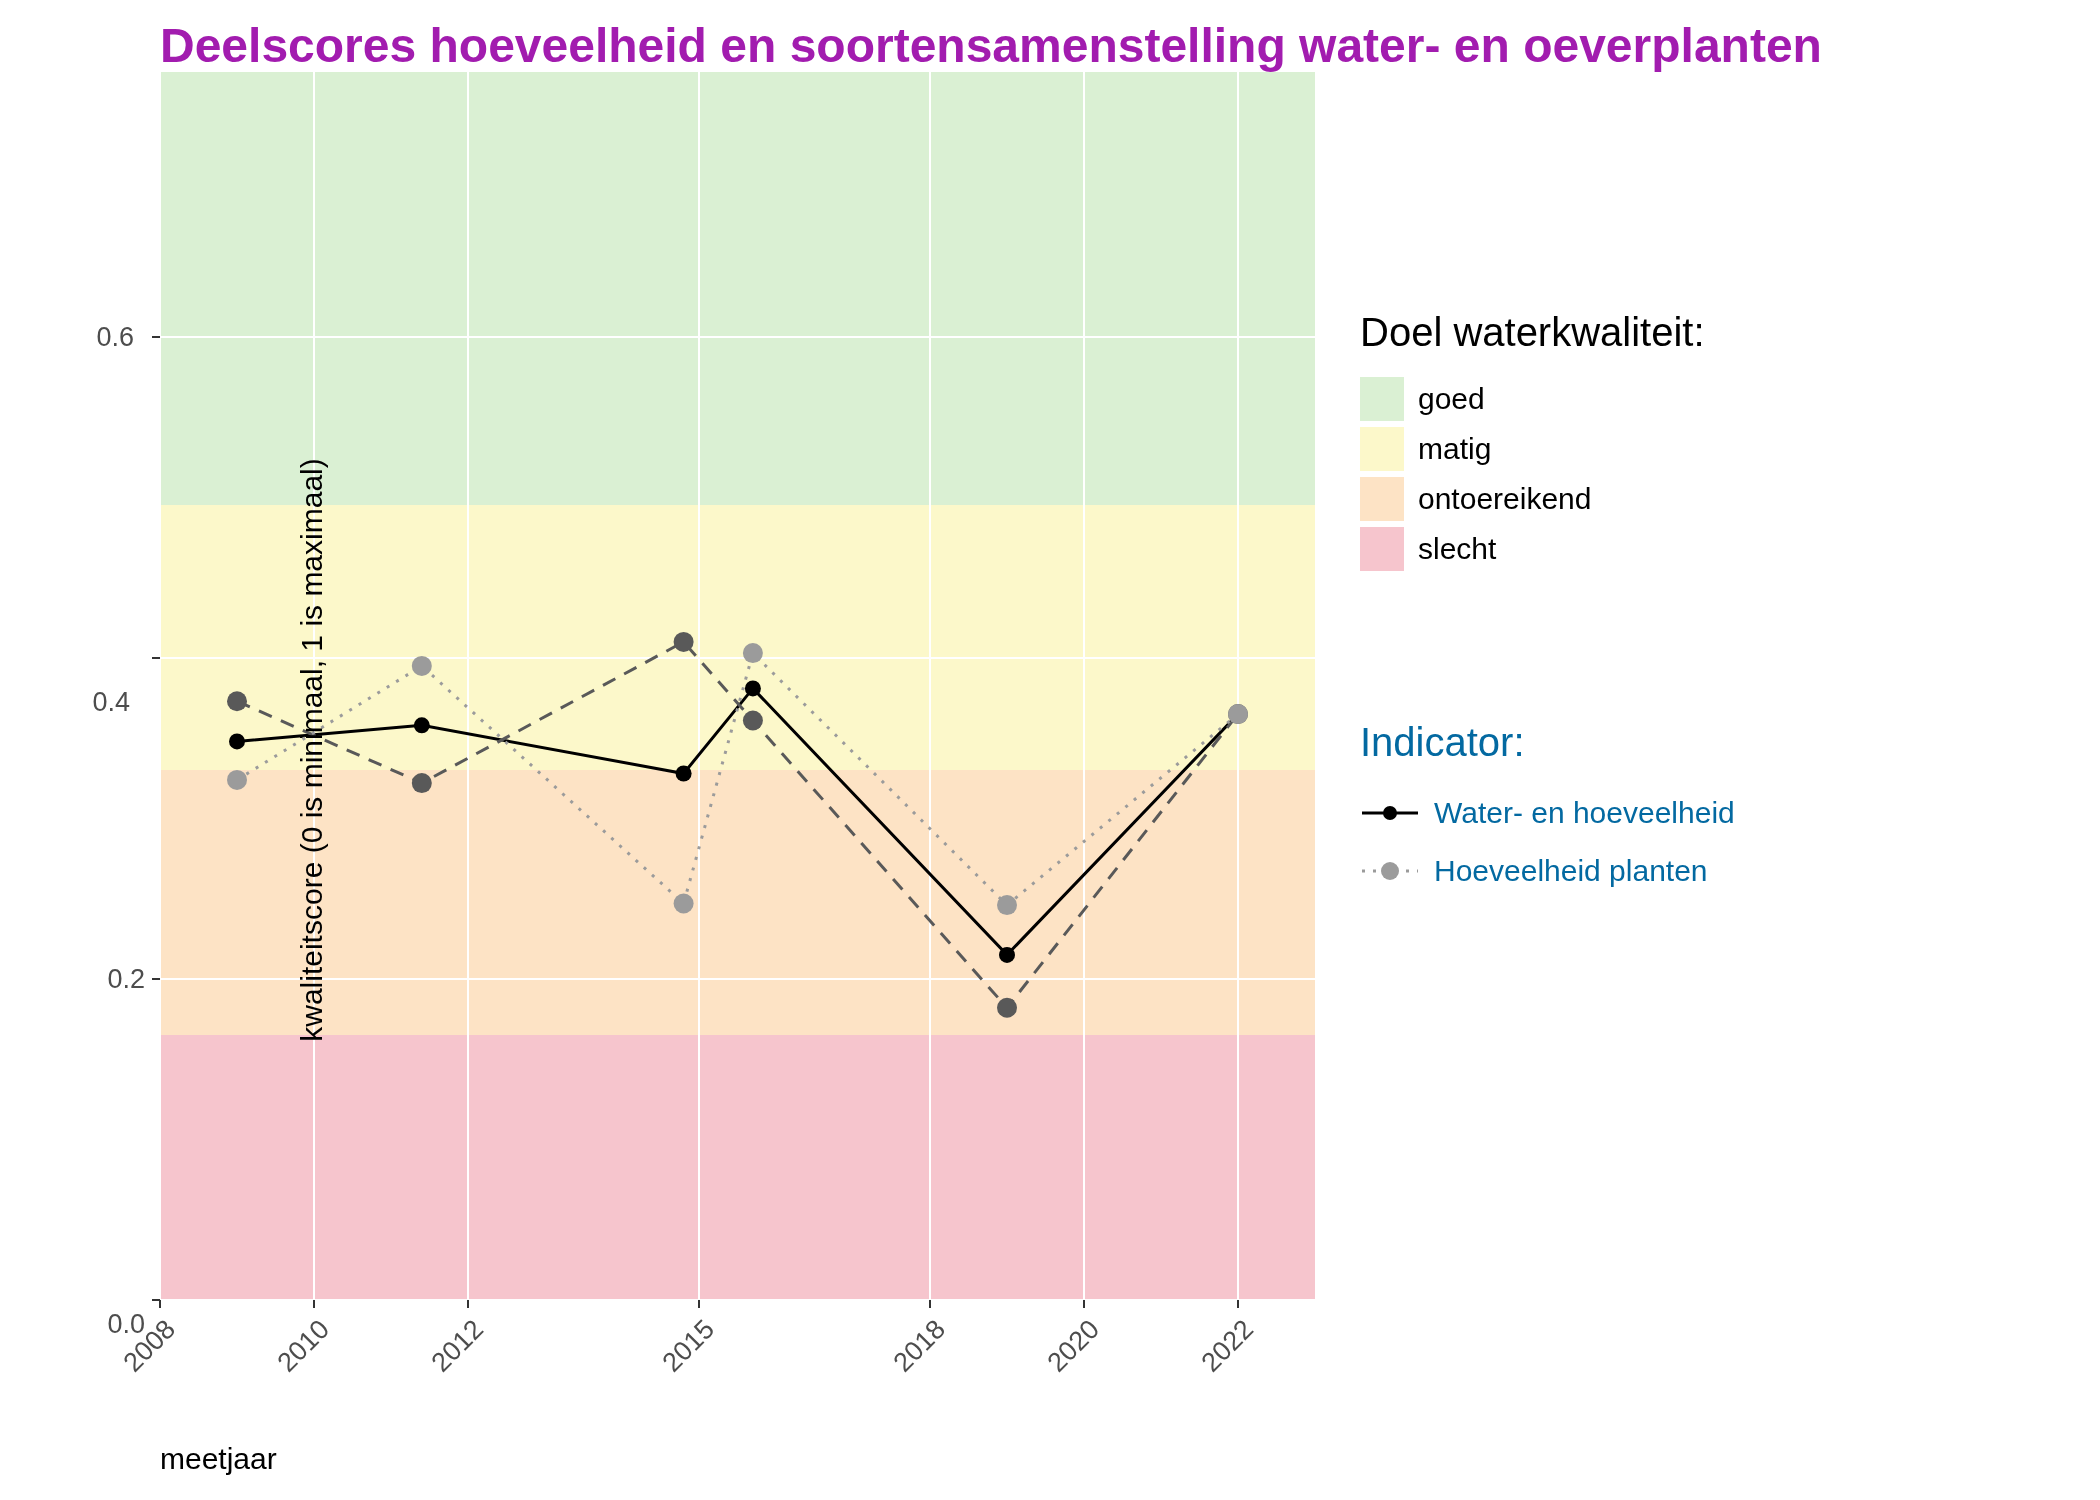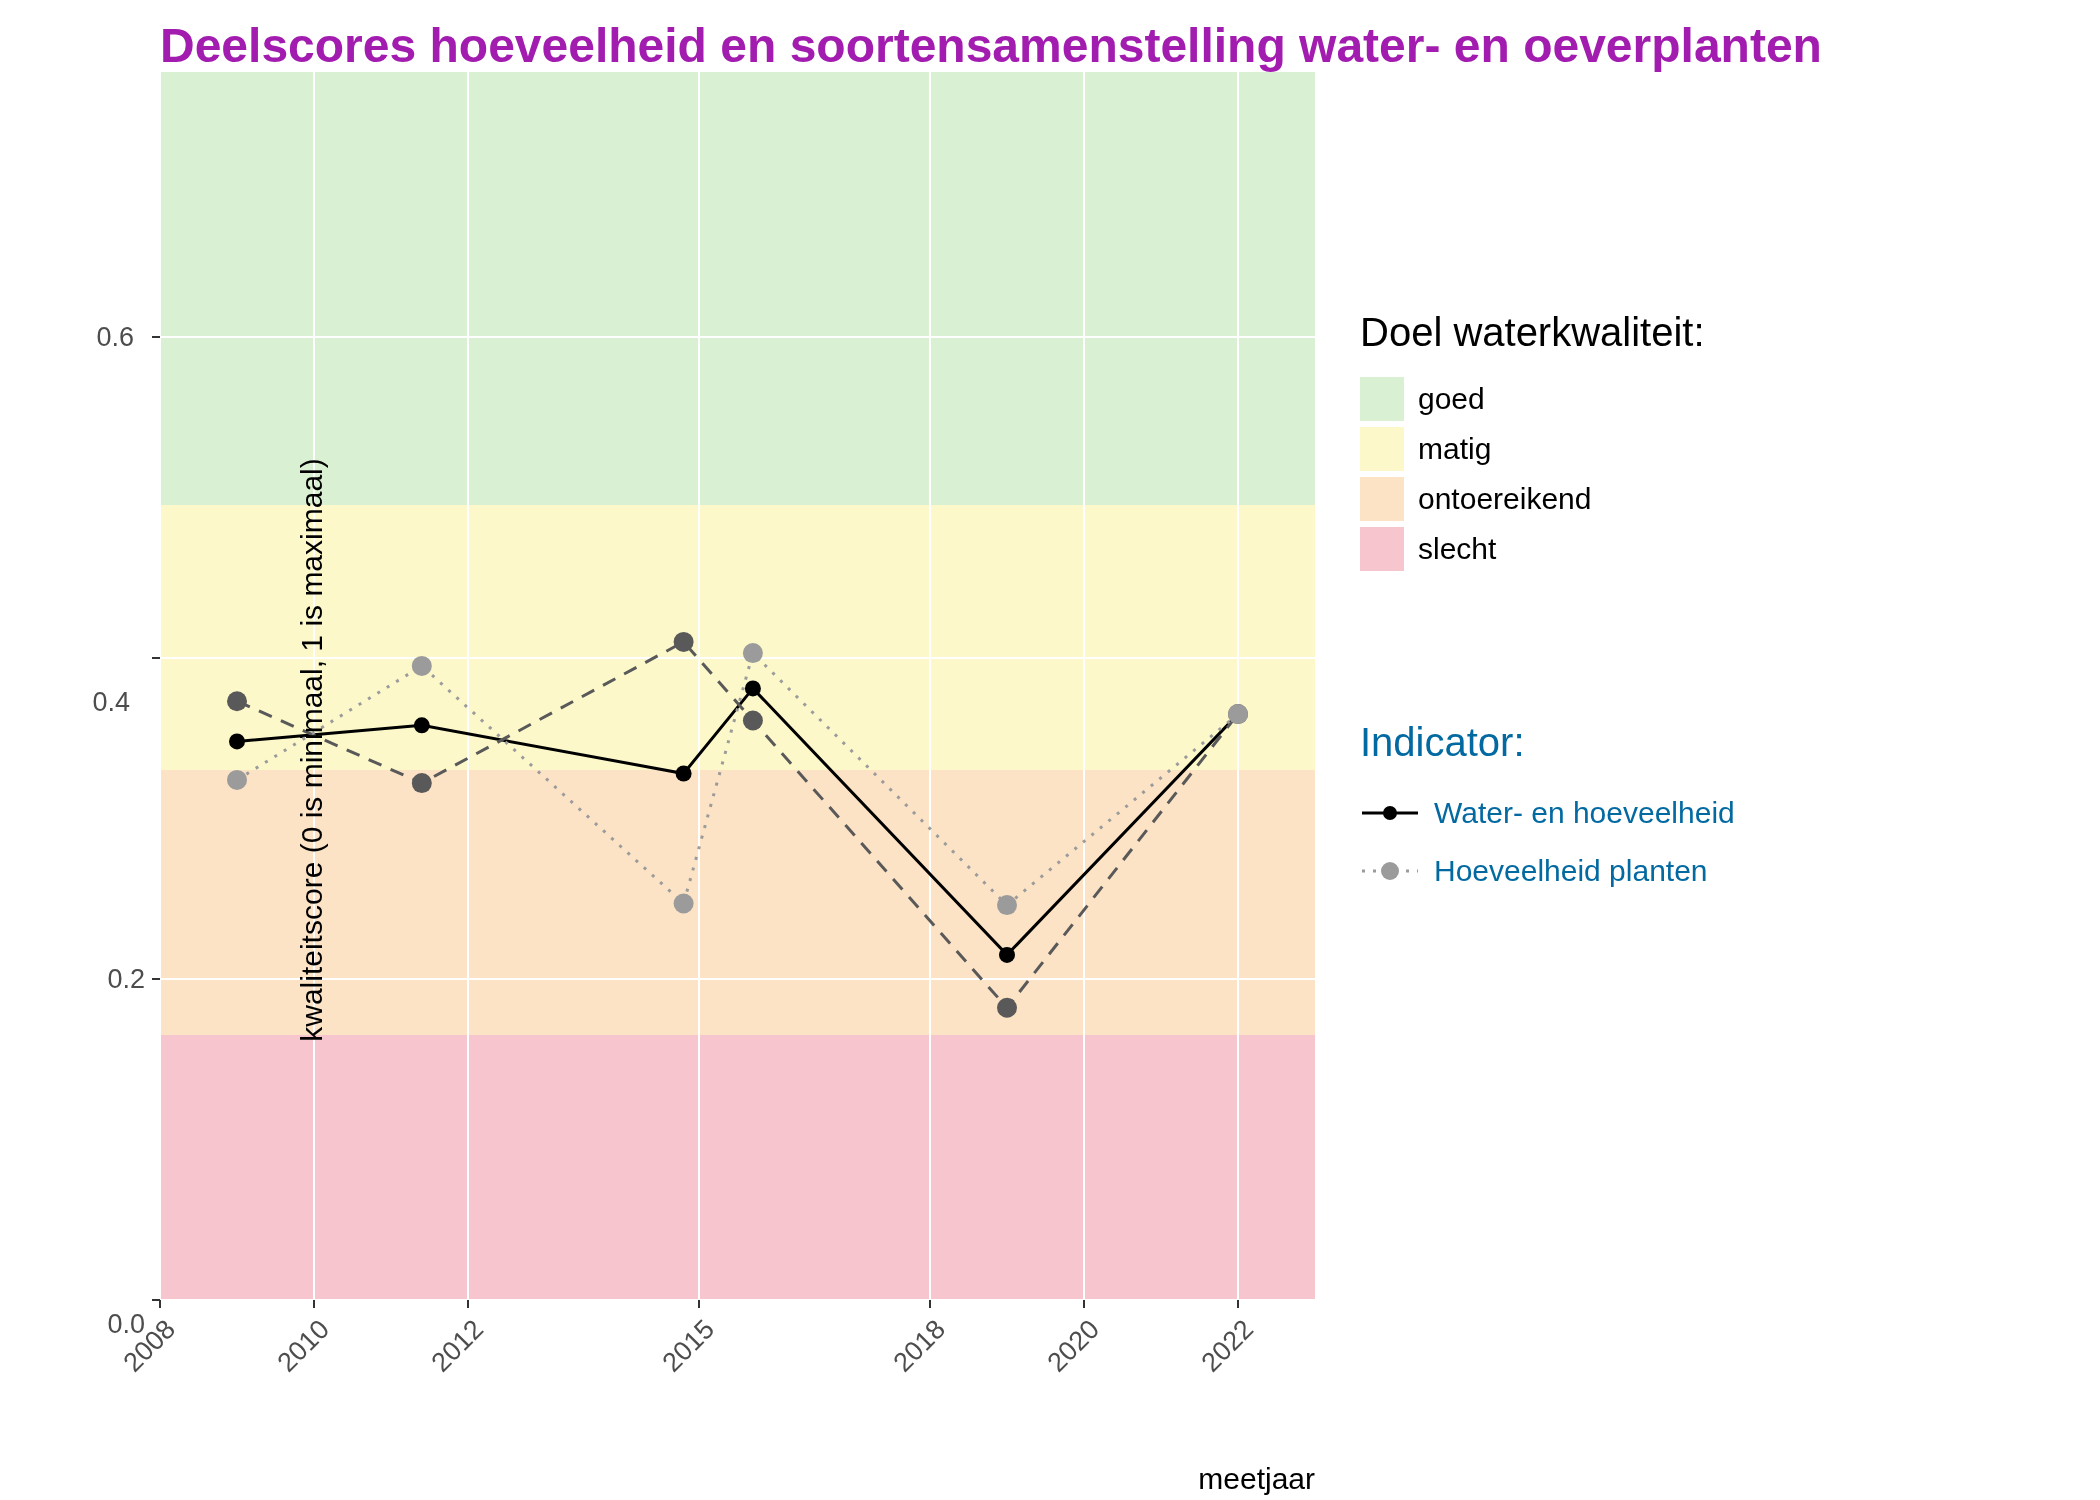--- a/index.html
+++ b/index.html
@@ -53,24 +53,24 @@
     left: 20px;
     top: 50%;
     transform: translateY(-50%) rotate(-90deg);
     transform-origin: center;
     font-size: 30px;
     color: #000;
     white-space: nowrap;
   }
   .x-axis-label {
     position: absolute;
-    bottom: 4px;
+    bottom: 24px;
     left: 160px;
     width: 1155px;
-    text-align: right;
+    text-align: left;
     font-size: 30px;
     color: #000;
   }
   .y-tick {
     position: absolute;
     right: 1950px;
     text-align: right;
     font-size: 27px;
     color: #4d4d4d;
     transform: translateY(-50%);

